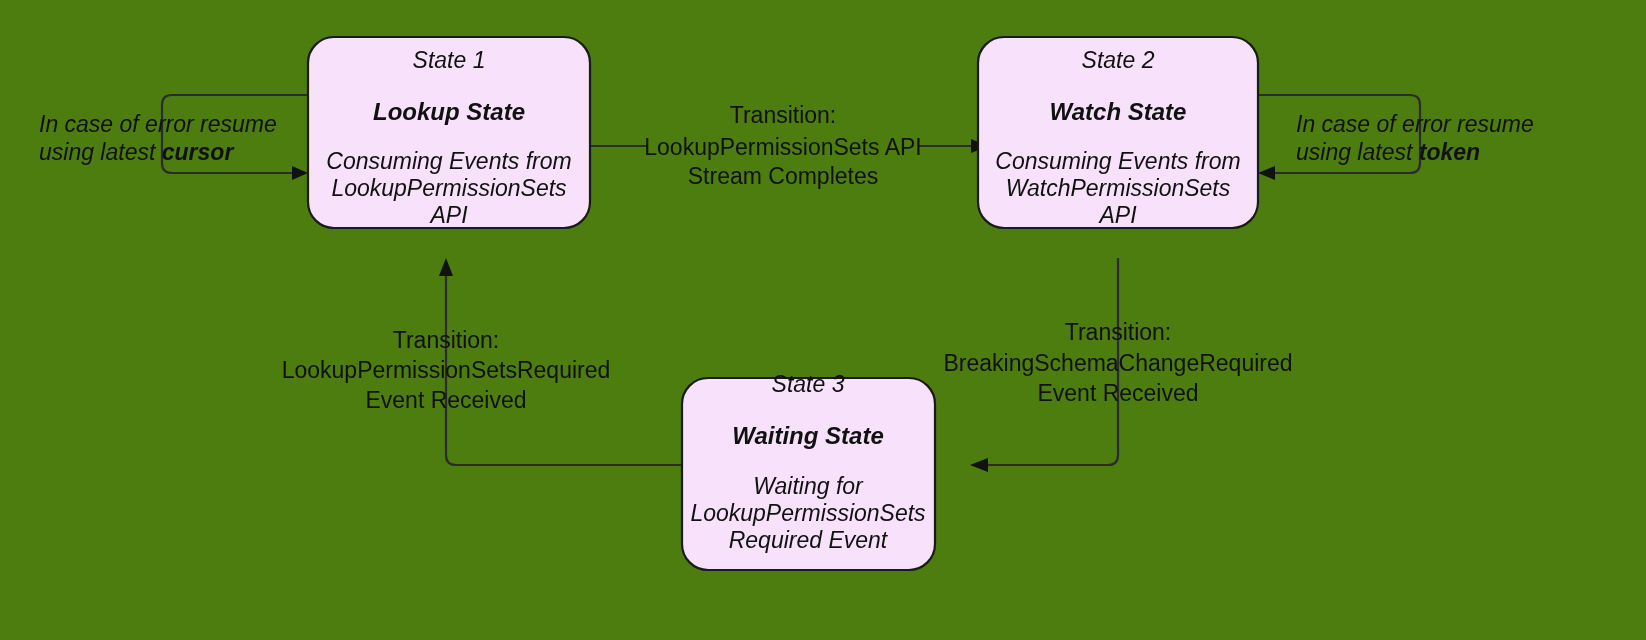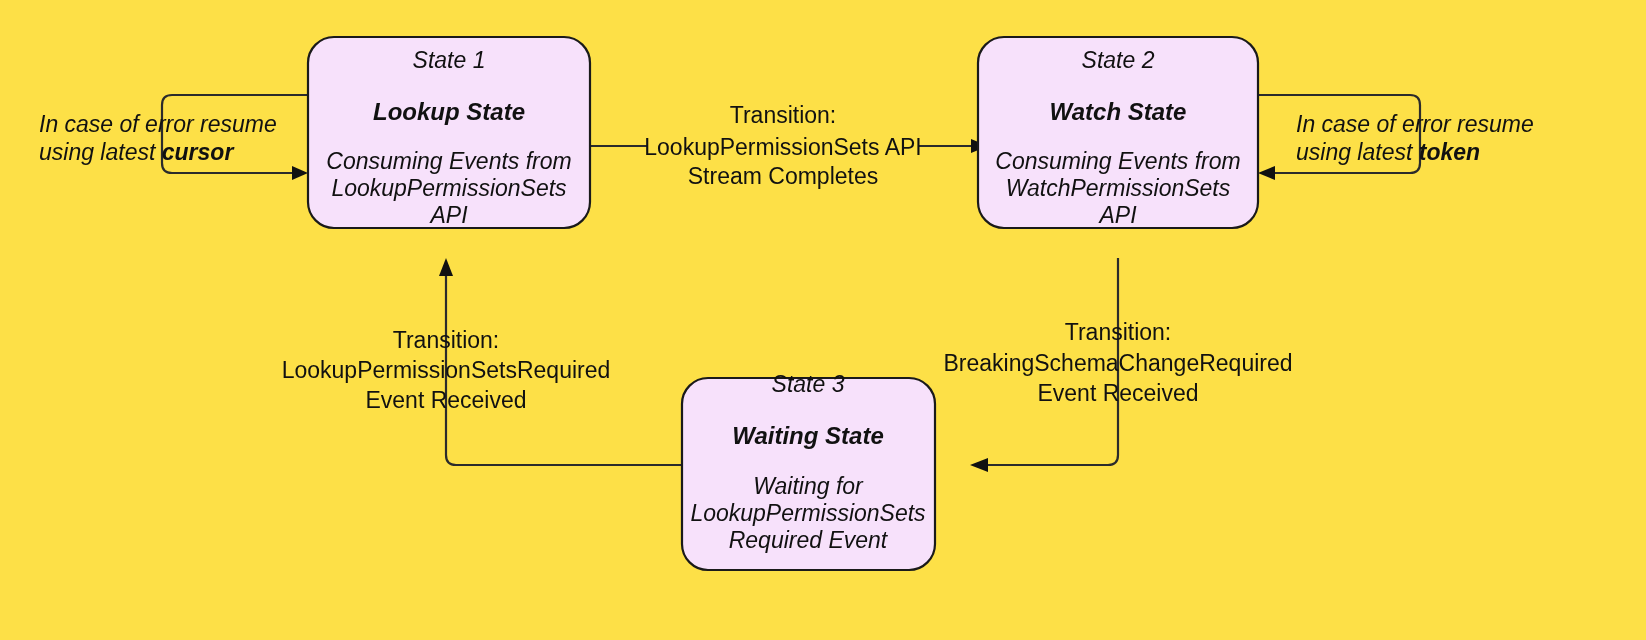--- a/index.html
+++ b/index.html
@@ -10,21 +10,21 @@
   body {
     width: 1646px;
     height: 640px;
     font-family: "Liberation Sans", sans-serif;
     overflow: hidden;
   }
   #diagram-root {
     position: relative;
     width: 1646px;
     height: 640px;
-    background: #fde047;
+    background: #4d7c0f;
   }
   svg#state-diagram {
     display: block;
     width: 1646px;
     height: 640px;
   }
   .state-box-shape {
     fill: #f7e1fb;
     stroke: #1a1a1a;
     stroke-width: 2.2;

